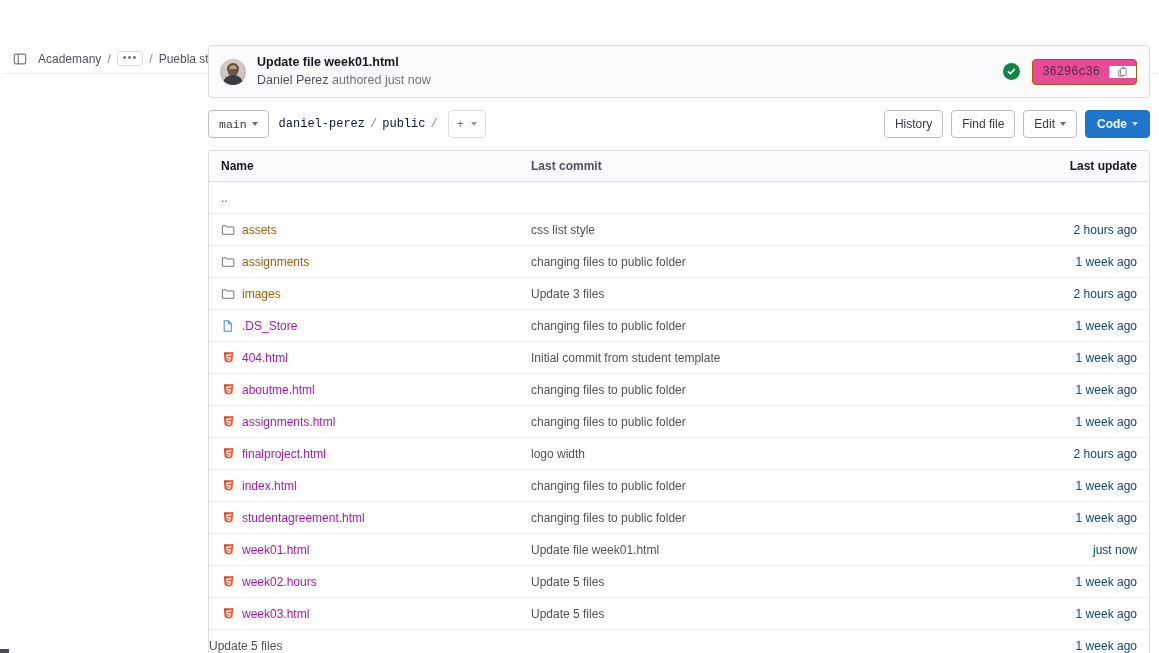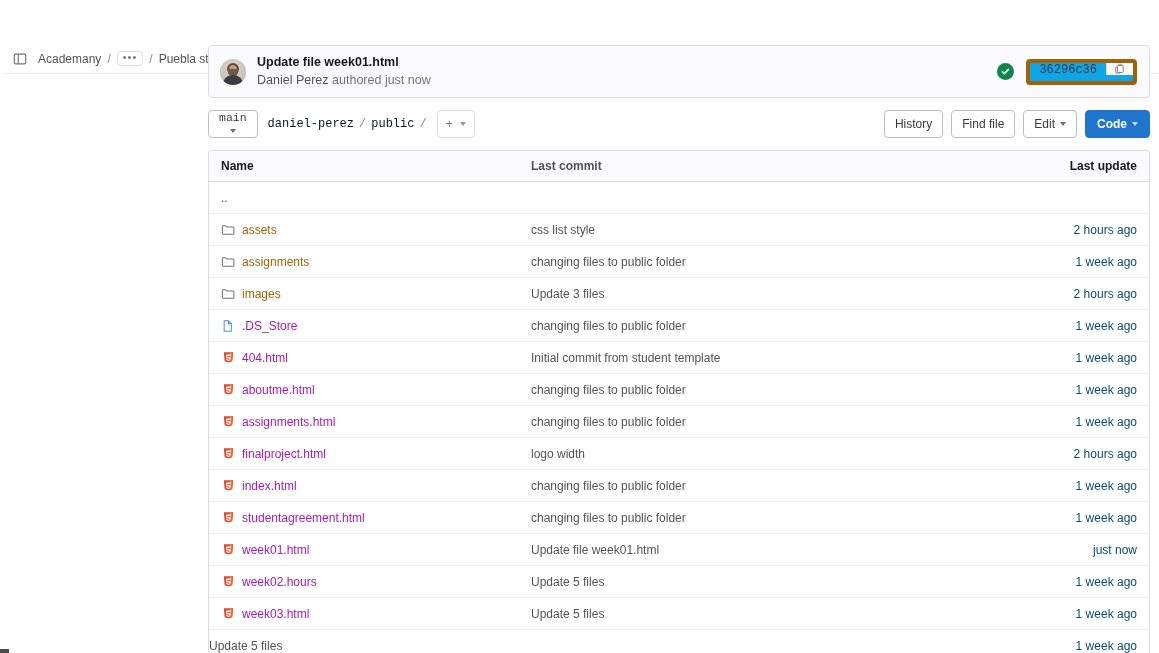--- a/index.html
+++ b/index.html
@@ -119,24 +119,24 @@
   .pipeline-badge {
     width: 17px; height: 17px;
     border-radius: 50%;
     background: #108548;
     display: flex; align-items: center; justify-content: center;
     margin-right: 12px;
     cursor: pointer;
   }
   .sha-group {
     display: flex;
-    align-items: flex-start;
-    border: 4px solid #a16207;
+    align-items: center;
+    border: 1px solid #a16207;
     border-radius: 4px;
-    background: #0ea5e9;
+    background: #ec4899;
     overflow: hidden;
     height: 26px;
   }
   .sha-value {
     font-family: "Liberation Mono", monospace;
     font-size: 12px;
     color: #3a383f;
     padding: 0 9px;
     display: flex; align-items: center;
     cursor: text;
@@ -164,21 +164,21 @@
     color: #3a383f;
     font-size: 12px;
     font-family: "Liberation Sans", sans-serif;
     padding: 0 10px;
     display: inline-flex;
     align-items: center;
     gap: 5px;
     cursor: pointer;
     white-space: nowrap;
   }
-  .btn.mono { font-family: "Liberation Mono", monospace; font-size: 11.5px; flex-direction: column; }
+  .btn.mono { font-family: "Liberation Mono", monospace; font-size: 11.5px; }
   .btn.primary {
     background: #1f75cb;
     border-color: #1f75cb;
     color: #fff;
     font-weight: bold;
     padding: 8px 11px;
   }
   .btn.icon-only { padding: 0 8px; gap: 7px; border-color: #dcdcde; color: #737278; }
   .path-crumbs {
     font-family: "Liberation Mono", monospace;

